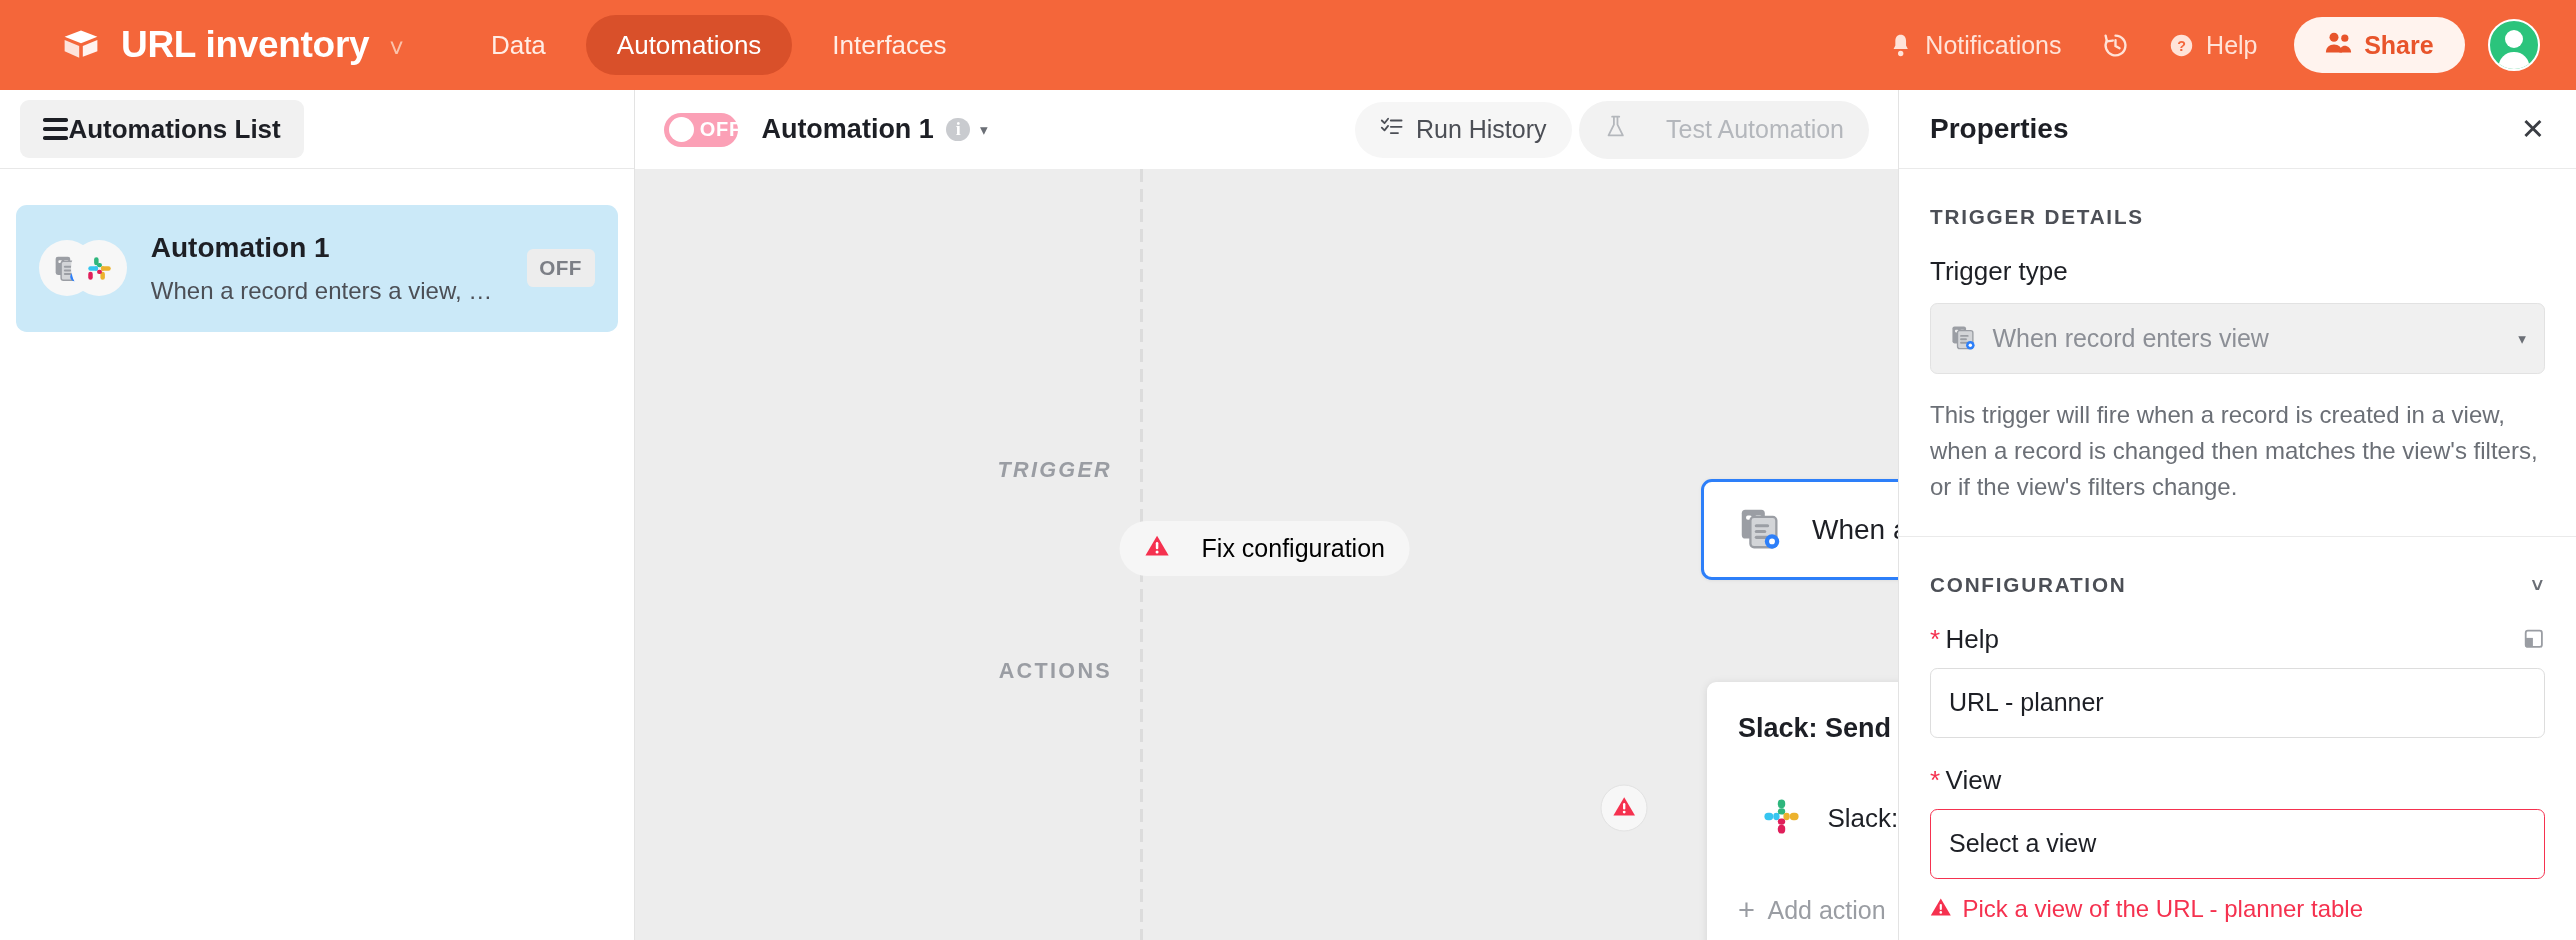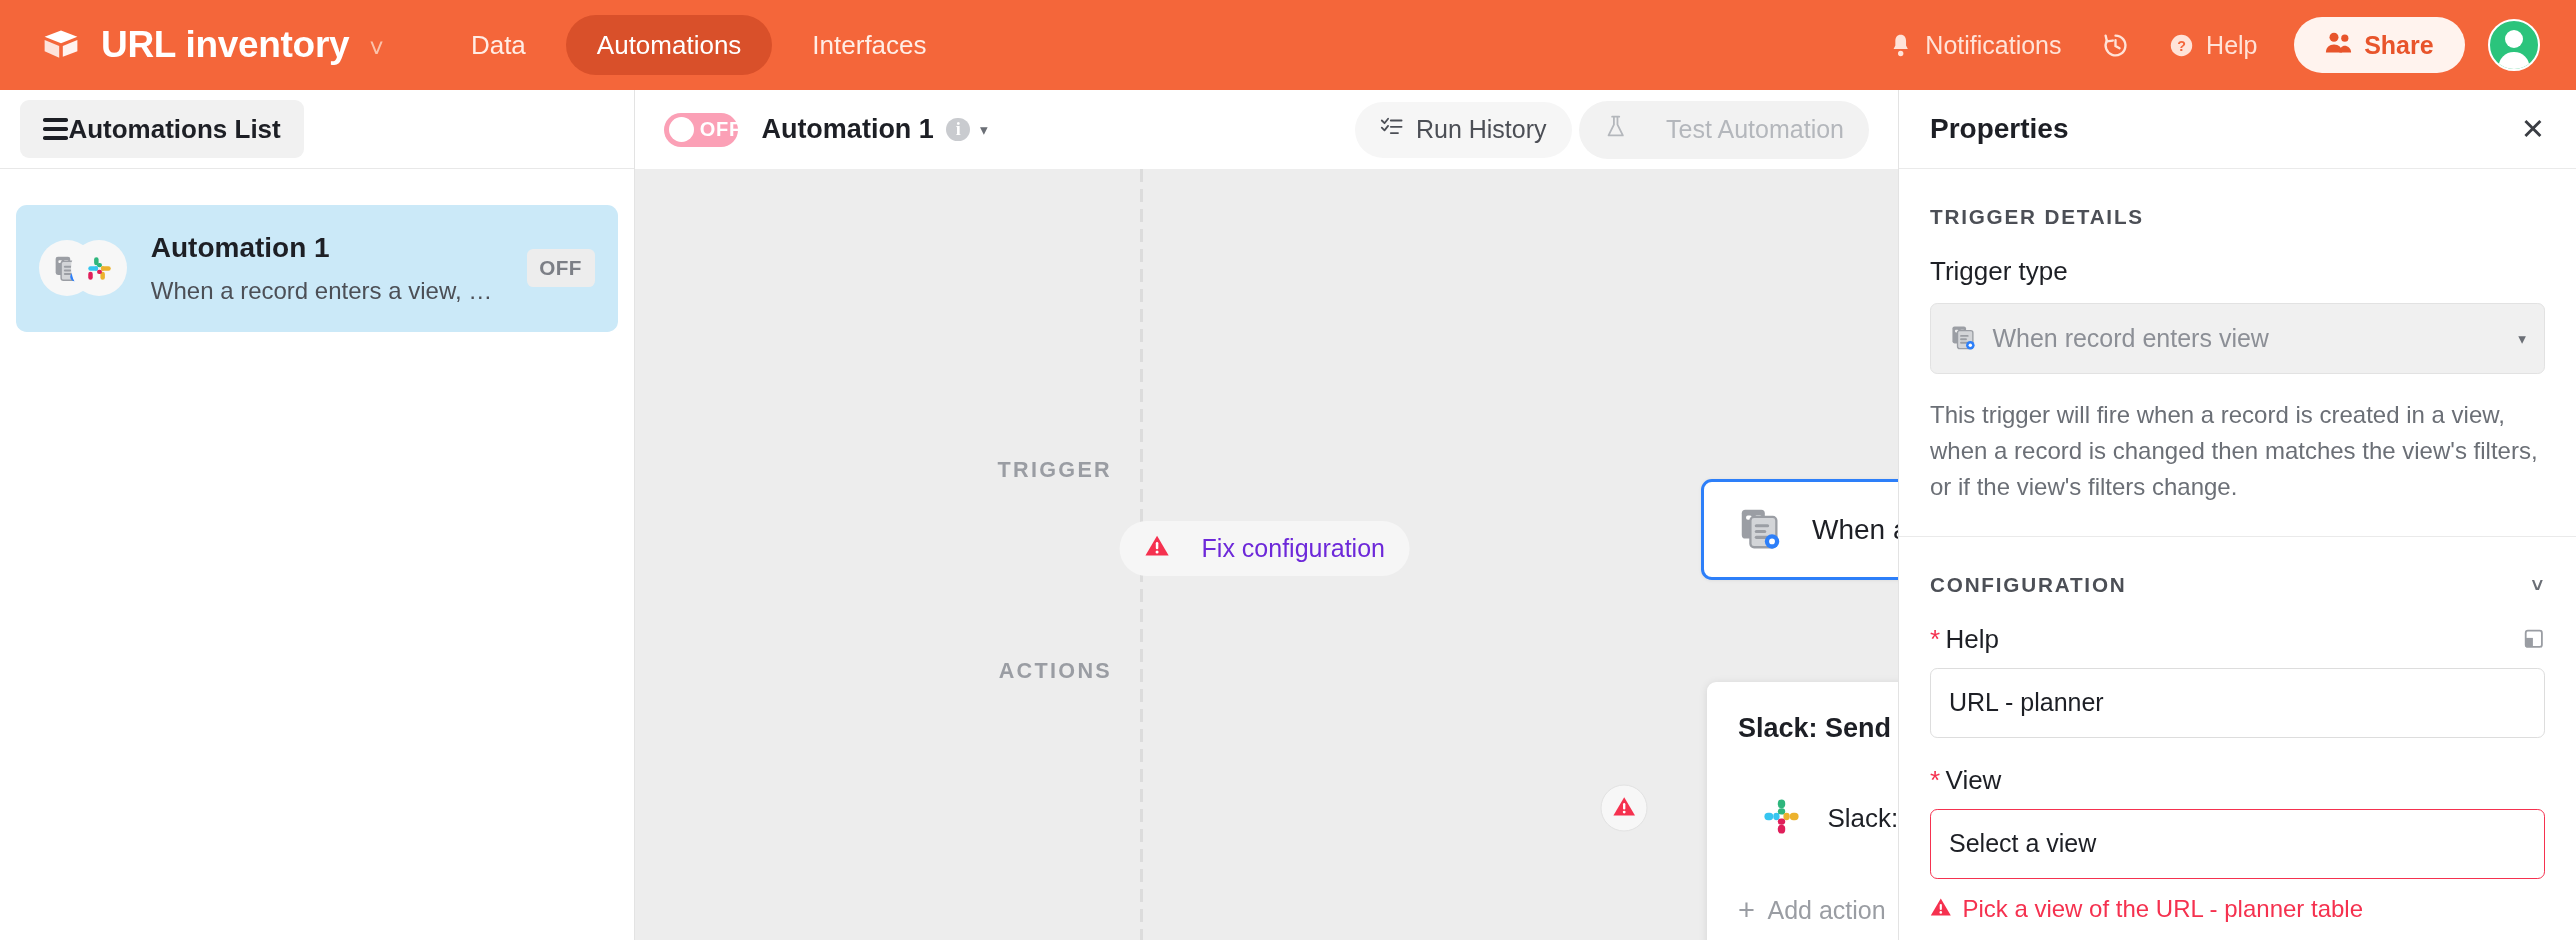--- a/index.html
+++ b/index.html
@@ -7,21 +7,21 @@
     width: 2576px; height: 941px;
     font-family: "Liberation Sans", sans-serif;
     background: #ffffff;
     overflow: hidden;
   }
 
   
   .appbar {
     position: absolute; left: 0; top: 0; width: 2576px; height: 90px;
     background: #F4663A;
-    display: flex; align-items: center;
+    display: flex; align-items: center; padding-left: 20px;
   }
   .brand { display: flex; align-items: center; margin-left: 41px; }
   .brand-logo { width: 40px; height: 40px; margin-right: 20px; }
   .brand-name {
     color: #ffffff; font-size: 37px; font-weight: 700; letter-spacing: -0.3px;
     white-space: nowrap;
   }
   .brand-caret {
     margin-left: 20px; color: #FBC3AC; font-size: 25px; line-height: 1;
     transform: translateY(2.7px);
@@ -144,28 +144,28 @@
     background: #EDEDED;
   }
   .rail {
     position: absolute; left: 505px; top: 0; width: 2.7px; height: 772px;
     background: repeating-linear-gradient(to bottom, #DCDCDC 0 12.6px, transparent 12.6px 20px);
   }
   .sec-label {
     position: absolute; color: #9A9DA3; font-size: 21.6px; font-weight: 600;
     letter-spacing: 2.3px; text-align: right; white-space: nowrap;
   }
-  .sec-trigger { left: 0; top: 288px; width: 477px; }
+  .sec-trigger { left: 0; top: 288px; width: 477px; font-style: italic; }
   .sec-actions { left: 0; top: 489px; width: 477px; }
 
   .fix-config {
     position: absolute; left: 775px; top: 352px;
     display: flex; align-items: center; gap: 32px;
     background: #F6F6F6; border-radius: 36px; padding: 12.6px 25px;
-    font-size: 25px; color: #6d28d9; font-weight: 500; white-space: nowrap;
+    font-size: 25px; color: #000000; font-weight: 500; white-space: nowrap;
     transform: translateX(-100%);
   }
   .warn-tri { display: inline-block; }
 
   .trigger-card {
     position: absolute; left: 1066px; top: 310px; width: 511px; height: 101px;
     background: #ffffff; border: 3.6px solid #2D7FF9; border-radius: 10.8px;
     display: flex; align-items: center; padding: 0 32px; gap: 27px;
     box-shadow: 0 0.9px 3.6px rgba(0,0,0,0.06);
   }

